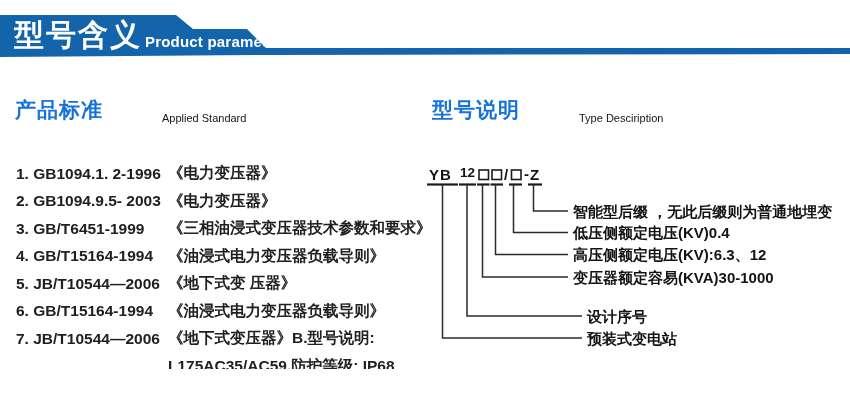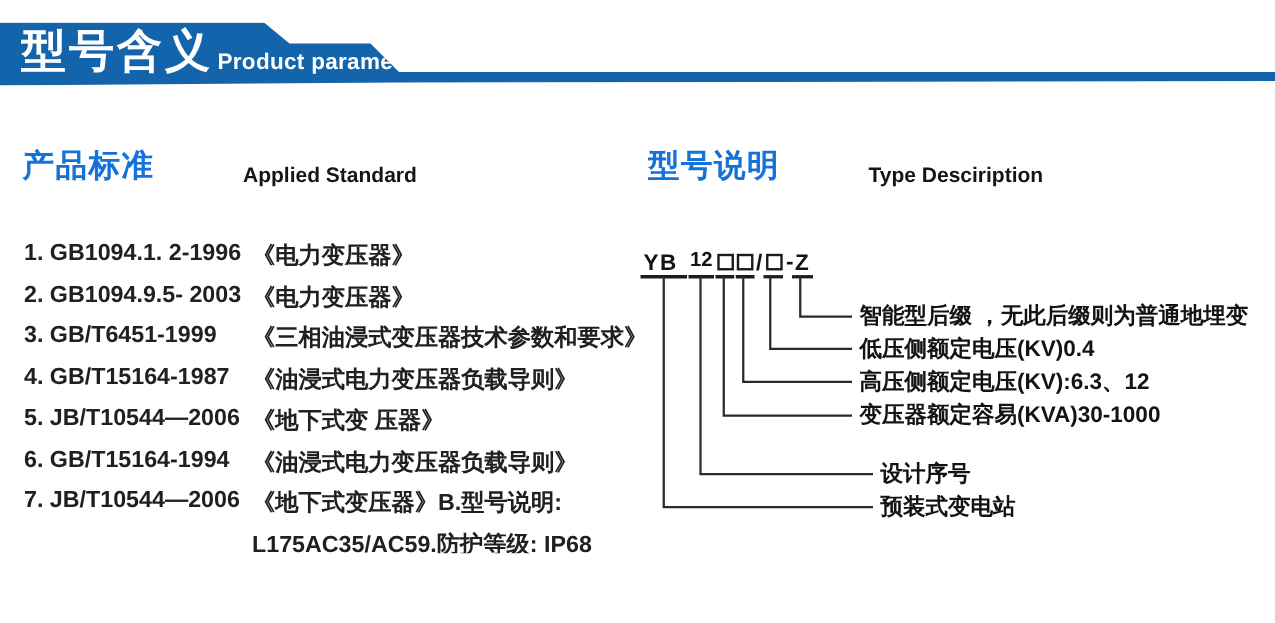--- a/index.html
+++ b/index.html
@@ -13,25 +13,25 @@
   .banner-title{position:absolute;left:14px;top:3px;margin:0;color:#fff;
                 font-size:30px;font-weight:700;letter-spacing:2px;line-height:34px;}
   .banner-subtitle{position:absolute;left:145px;top:18px;color:#fff;
                    font-size:15px;font-weight:600;letter-spacing:.2px;}
 
   
   .sec-head{position:absolute;display:flex;align-items:flex-end;white-space:nowrap;gap:46px;}
   .sec-head.left{left:15px;top:96px;}
   .sec-head.right{left:432px;top:96px;}
   .sec-zh{font-size:21px;font-weight:700;color:#1472d8;letter-spacing:1px;}
-  .sec-en{font-size:14px;font-weight:700;color:#151515;margin-left:13px;}
+  .sec-en{font-size:11px;font-weight:400;color:#151515;margin-left:13px;}
 
   
   .std-list{position:absolute;left:16px;top:160px;width:412px;}
-  .std-row{display:flex;height:27.5px;white-space:nowrap;
+  .std-row{display:flex;height:27.5px;align-items:center;white-space:nowrap;
            font-size:15.5px;font-weight:600;color:#202020;}
   .std-code{width:152px;flex:none;}
   .std-title{flex:none;}
 
   
   .model-svg{position:absolute;left:425px;top:158px;}
   .model-svg text{fill:#131313;font-family:"Liberation Sans","DejaVu Sans",sans-serif;}
   .code-txt{font-size:15px;font-weight:700;}
   .code-txt-sm{font-size:13.5px;font-weight:700;}
   .lbl{font-size:15px;font-weight:700;}
@@ -61,21 +61,21 @@
     </div>
     <div class="std-row">
       <span class="std-code">2. GB1094.9.5- 2003</span>
       <span class="std-title">《电力变压器》</span>
     </div>
     <div class="std-row">
       <span class="std-code">3. GB/T6451-1999</span>
       <span class="std-title">《三相油浸式变压器技术参数和要求》</span>
     </div>
     <div class="std-row">
-      <span class="std-code">4. GB/T15164-1987</span>
+      <span class="std-code">4. GB/T15164-1994</span>
       <span class="std-title">《油浸式电力变压器负载导则》</span>
     </div>
     <div class="std-row">
       <span class="std-code">5. JB/T10544—2006</span>
       <span class="std-title">《地下式变 压器》</span>
     </div>
     <div class="std-row">
       <span class="std-code">6. GB/T15164-1994</span>
       <span class="std-title">《油浸式电力变压器负载导则》</span>
     </div>

